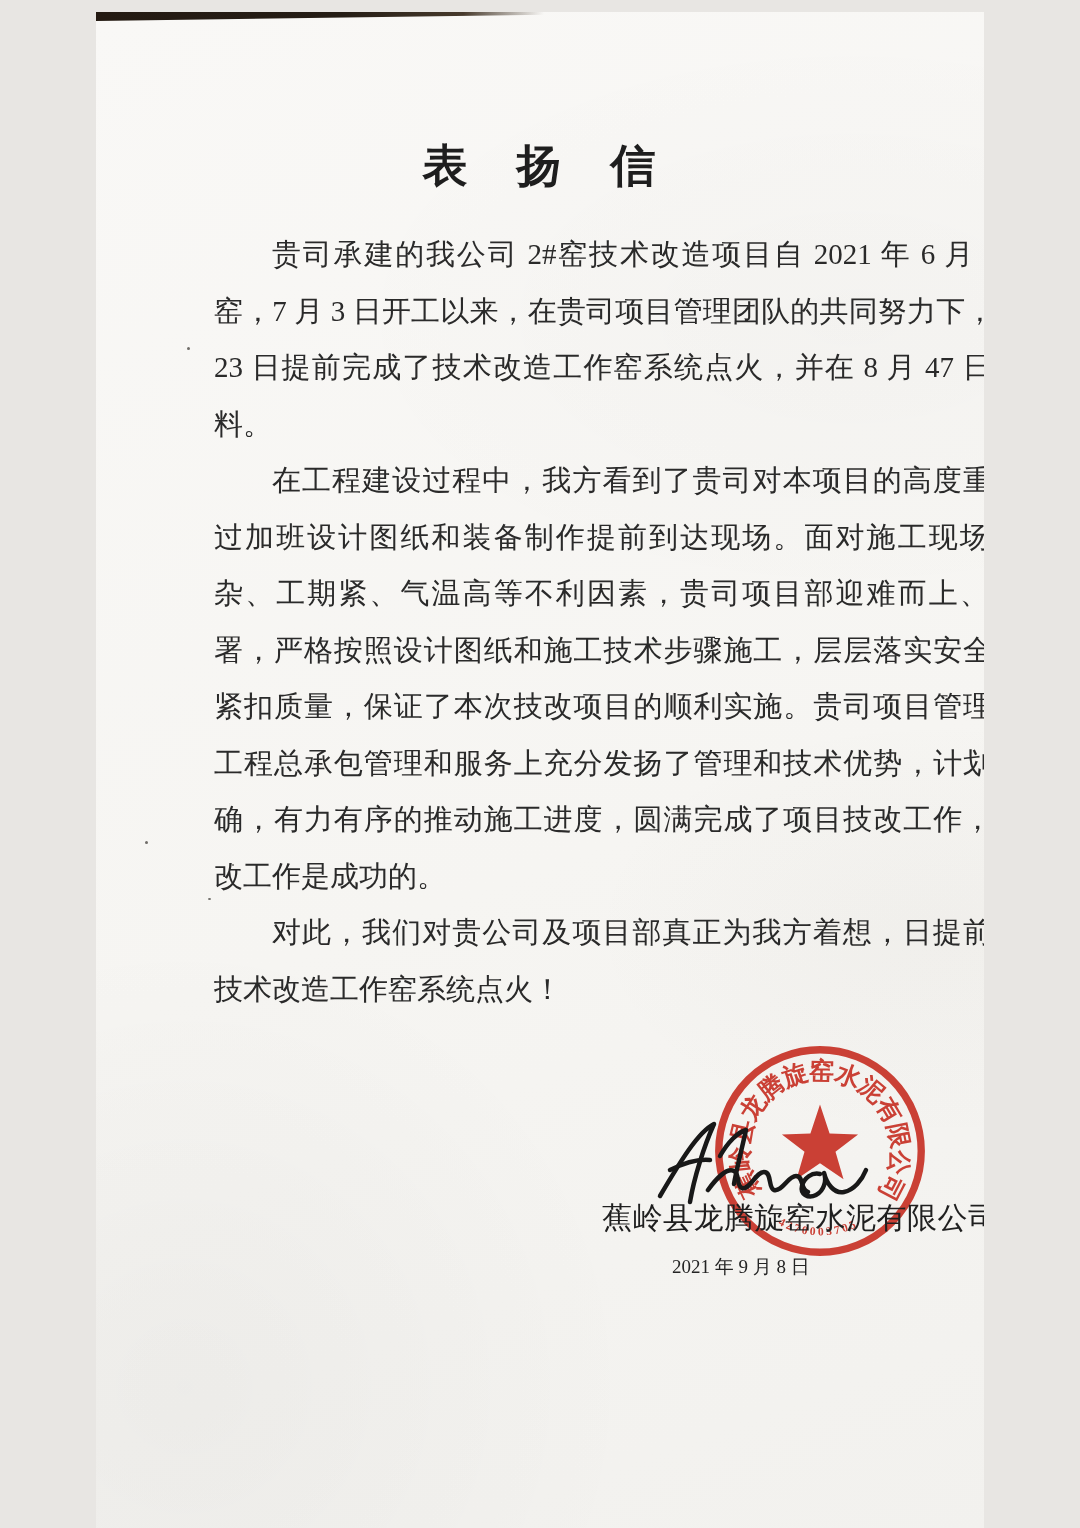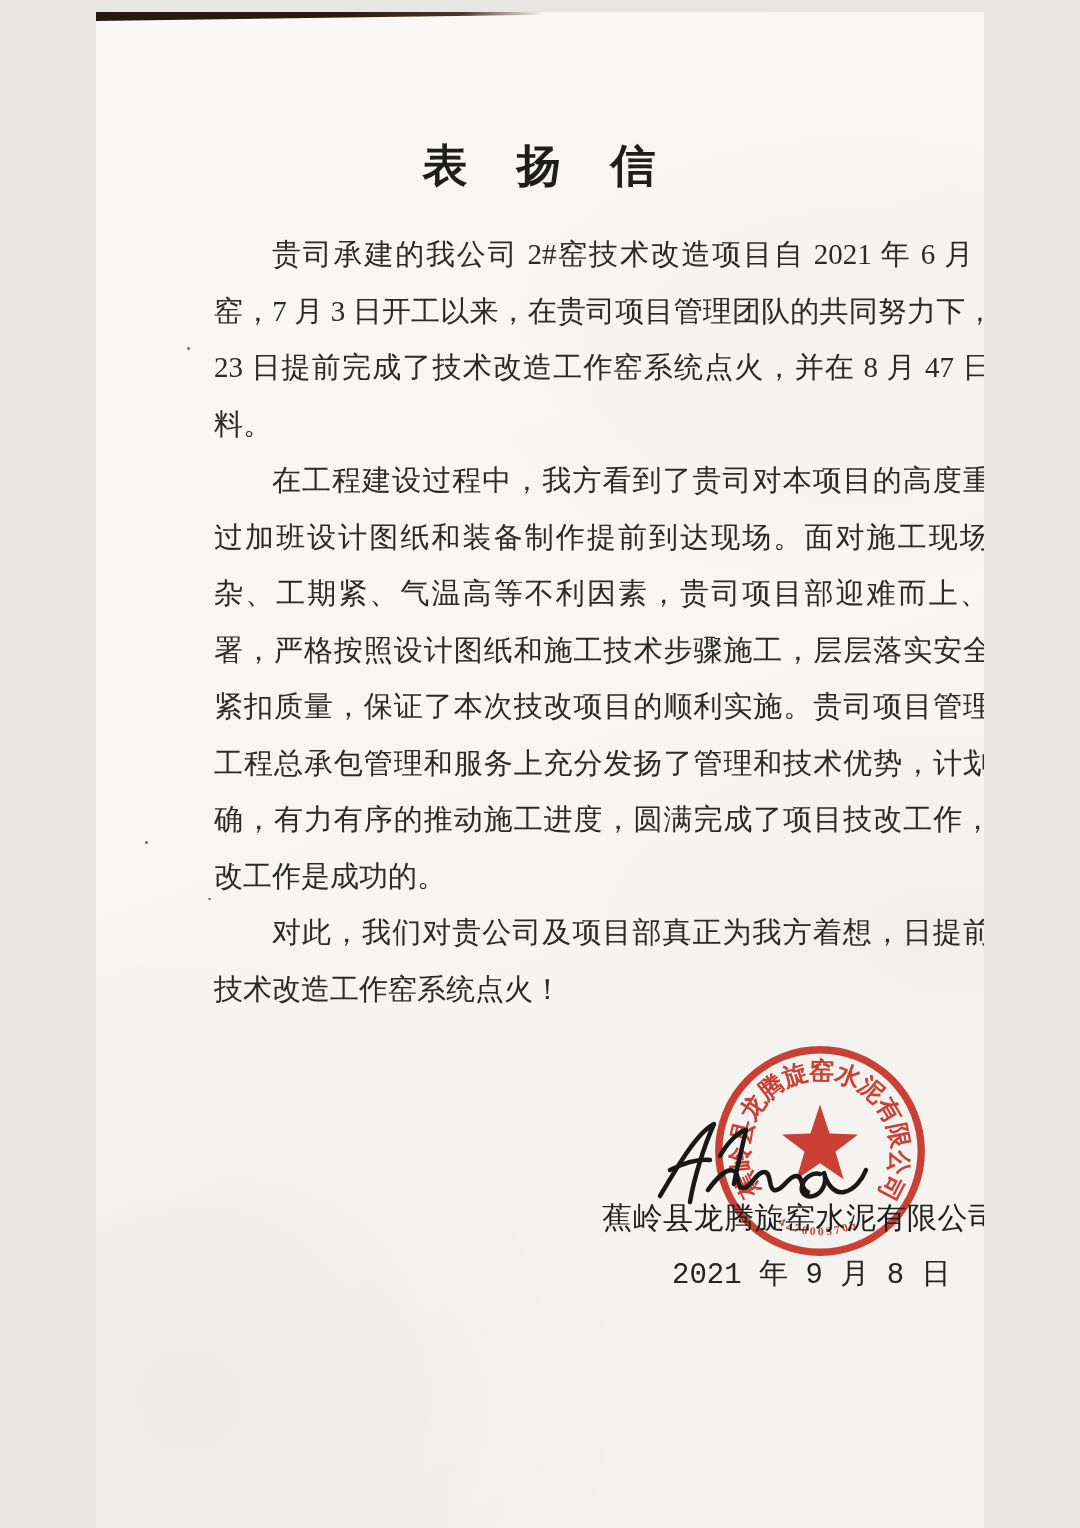--- a/index.html
+++ b/index.html
@@ -82,25 +82,24 @@
     left: 506px; top: 1186px;
     font-size: 30px;
     letter-spacing: 0.5px;
     color: #1f1f1f;
     z-index: 2;
     white-space: nowrap;
   }
   .sig-date {
     position: absolute;
     left: 576px; top: 1242px;
-    font-size: 29px;
+    font-size: 19px;
     color: #242424;
     z-index: 2;
     white-space: nowrap;
-    font-family: Liberation Mono, monospace;
   }
 </style>
 </head>
 <body>
 
 <div class="paper">
 
   <div class="scan-edge-top"></div>
   <div class="speck" style="left:91px; top:335px; width:3px; height:3px;"></div>
   <div class="speck" style="left:49px; top:829px; width:3px; height:3px;"></div>

